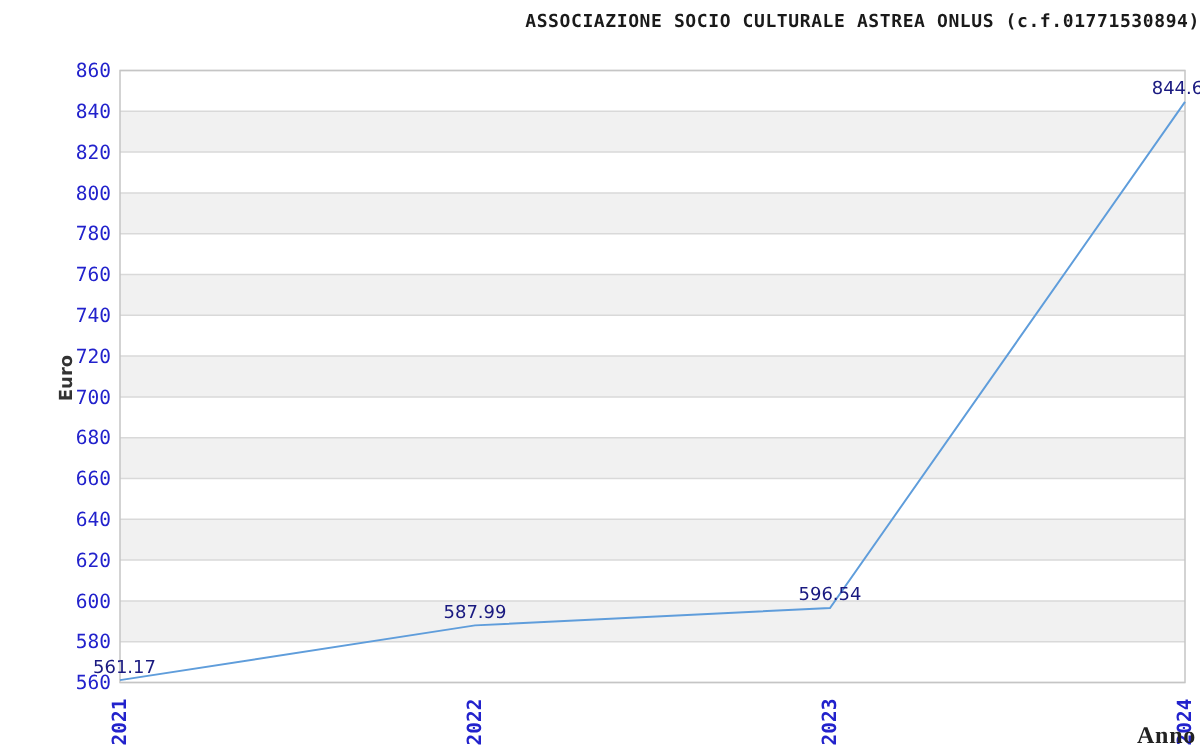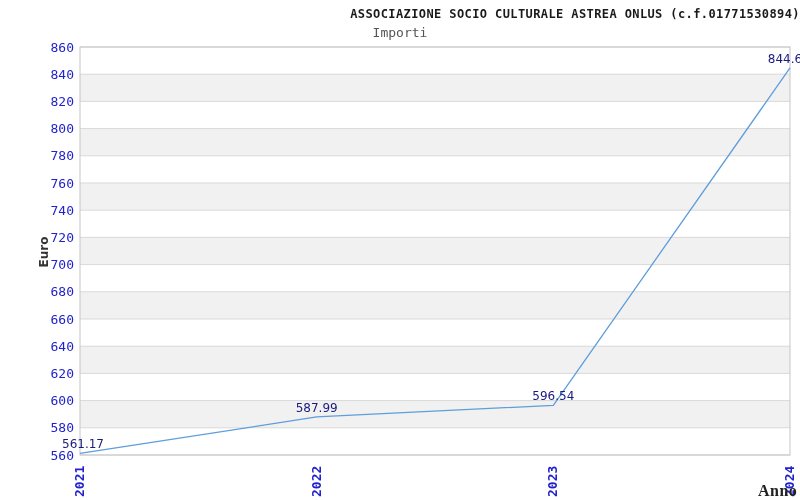--- a/index.html
+++ b/index.html
@@ -40,21 +40,20 @@
   svg text { font-family: "DejaVu Sans Mono", monospace; }
   svg .ytick { font-size: 13px; fill: #2222cc; }
   svg .xtick { font-size: 13px; font-weight: bold; fill: #2222cc; }
   svg .dlabel { font-family: "DejaVu Sans", sans-serif; font-size: 12px; fill: #1a1a80; }
 </style>
 </head>
 <body>
 
 <div class="stage">
   <div class="chart-title">ASSOCIAZIONE SOCIO CULTURALE ASTREA ONLUS (c.f.01771530894)</div>
-  <div class="chart-subtitle">Importi</div>
   <svg id="plot-svg" width="800" height="500">
       <rect x="80" y="47" width="710" height="27.19999999999999" fill="#ffffff"></rect>
       <rect x="80" y="74.19999999999999" width="710" height="27.19999999999999" fill="#f1f1f1"></rect>
       <rect x="80" y="101.39999999999998" width="710" height="27.19999999999999" fill="#ffffff"></rect>
       <rect x="80" y="128.59999999999997" width="710" height="27.200000000000045" fill="#f1f1f1"></rect>
       <rect x="80" y="155.8" width="710" height="27.19999999999999" fill="#ffffff"></rect>
       <rect x="80" y="183" width="710" height="27.200000000000017" fill="#f1f1f1"></rect>
       <rect x="80" y="210.20000000000002" width="710" height="27.19999999999999" fill="#ffffff"></rect>
       <rect x="80" y="237.4" width="710" height="27.200000000000017" fill="#f1f1f1"></rect>
       <rect x="80" y="264.6" width="710" height="27.199999999999932" fill="#ffffff"></rect>

